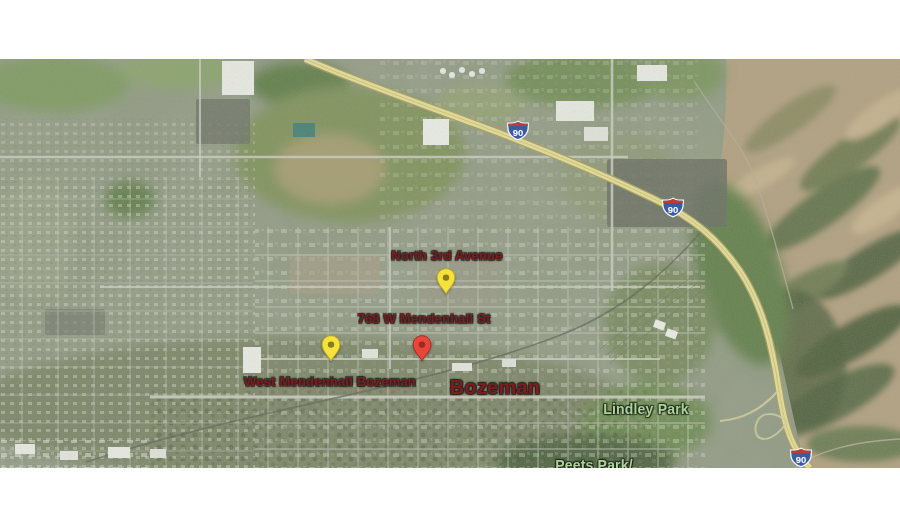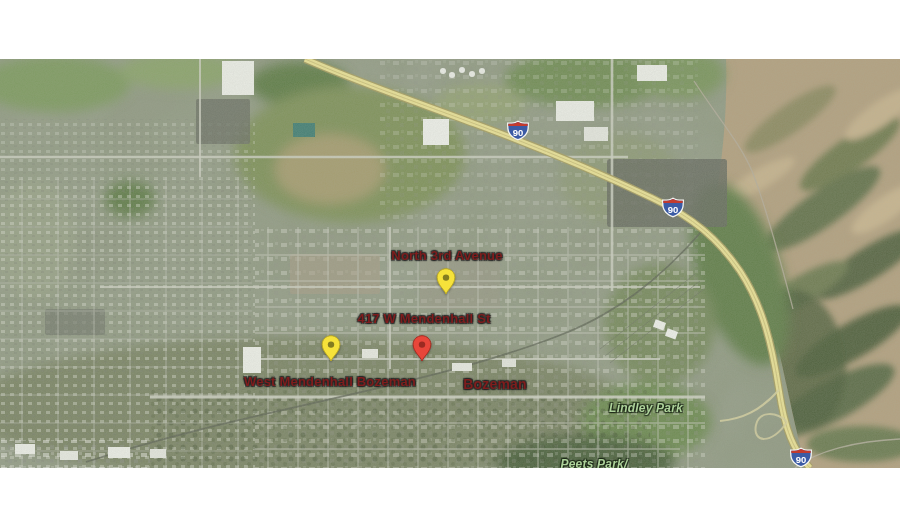--- a/index.html
+++ b/index.html
@@ -7,24 +7,24 @@
           font-family:"Liberation Sans",sans-serif;}
   .bar{position:absolute;left:0;width:900px;background:#ffffff;}
   .bar.top{top:0;height:59px;}
   .bar.bottom{top:468px;height:61px;}
   .map{position:absolute;left:0;top:59px;width:900px;height:409px;overflow:hidden;background:#9ba290;}
   .terrain{position:absolute;left:0;top:0;width:900px;height:409px;display:block;}
   .maplabel{position:absolute;transform:translateX(-50%);white-space:nowrap;
     font-weight:bold;font-size:13px;color:#7f1d1d;letter-spacing:.2px;
     text-shadow:-1px -1px 1px rgba(35,35,35,.85),1px -1px 1px rgba(35,35,35,.85),
                 -1px 1px 1px rgba(35,35,35,.85),1px 1px 1px rgba(35,35,35,.85),0 0 3px rgba(0,0,0,.5);}
-  .maplabel.city{font-size:14px;}
-  .maplabel.park{color:#aed29b;font-size:12px;
+  .maplabel.city{font-size:20px;}
+  .maplabel.park{color:#aed29b;font-size:14px;
     text-shadow:-1px -1px 1px rgba(25,35,20,.85),1px -1px 1px rgba(25,35,20,.85),
-                -1px 1px 1px rgba(25,35,20,.85),1px 1px 1px rgba(25,35,20,.85);font-style:italic;}
+                -1px 1px 1px rgba(25,35,20,.85),1px 1px 1px rgba(25,35,20,.85);}
   .pin{position:absolute;width:20px;height:27px;display:block;filter:drop-shadow(0 1px 1px rgba(0,0,0,.35));}
   .shield{position:absolute;width:24px;height:21px;display:block;}
 </style>
 </head>
 <body>
 
 <div class="screen">
   <div class="bar top"></div>
 
   <div class="map">
@@ -174,21 +174,21 @@
         <path d="M305,0 C360,24 430,48 478,66 C540,89 600,114 652,139 C694,159 718,180 740,212 C763,247 772,286 779,331 C785,371 793,391 810,409" stroke="#ebe294" stroke-width="5.5"></path>
         <path d="M305,0 C360,24 430,48 478,66 C540,89 600,114 652,139 C694,159 718,180 740,212 C763,247 772,286 779,331 C785,371 793,391 810,409" stroke="#cdc176" stroke-width="0.9"></path>
         <path d="M779,331 C760,352 742,360 720,362" stroke="#d8d2a0" stroke-width="2.2" opacity="0.85"></path>
         <path d="M787,363 C772,386 752,384 756,366 C759,352 776,352 787,363" stroke="#d8d2a0" stroke-width="2" opacity="0.8"></path>
       </g>
 
       <rect x="0" y="0" width="900" height="409" filter="url(#grain)" opacity="0.22"></rect>
     </svg>
 
     <div class="maplabel" style="left:447px;top:189px;">North 3rd Avenue</div>
-    <div class="maplabel" style="left:424px;top:252px;">417 W Mendenhall St</div>
+    <div class="maplabel" style="left:424px;top:252px;">768 W Mendenhall St</div>
     <div class="maplabel" style="left:330px;top:315px;">West Mendenhall Bozeman</div>
     <div class="maplabel city" style="left:495px;top:317px;">Bozeman</div>
     <div class="maplabel park" style="left:646px;top:342px;">Lindley Park</div>
     <div class="maplabel park" style="left:594px;top:398px;">Peets Park/</div>
 
     <svg class="pin" style="left:436px;top:209px;" viewBox="0 0 20 27">
       <g stroke-width="1" stroke="#b9a825">
         <path d="M10 .7 C5.1 .7 1.1 4.6 1.1 9.4 C1.1 13 3.2 16.5 5.3 19.2 C7.4 21.9 9.4 24.3 10 26 C10.6 24.3 12.6 21.9 14.7 19.2 C16.8 16.5 18.9 13 18.9 9.4 C18.9 4.6 14.9 .7 10 .7 Z" fill="#f6e23a"></path>
         <circle cx="10" cy="9.6" r="3.2" stroke="none" fill="#837c20"></circle>
       </g>

